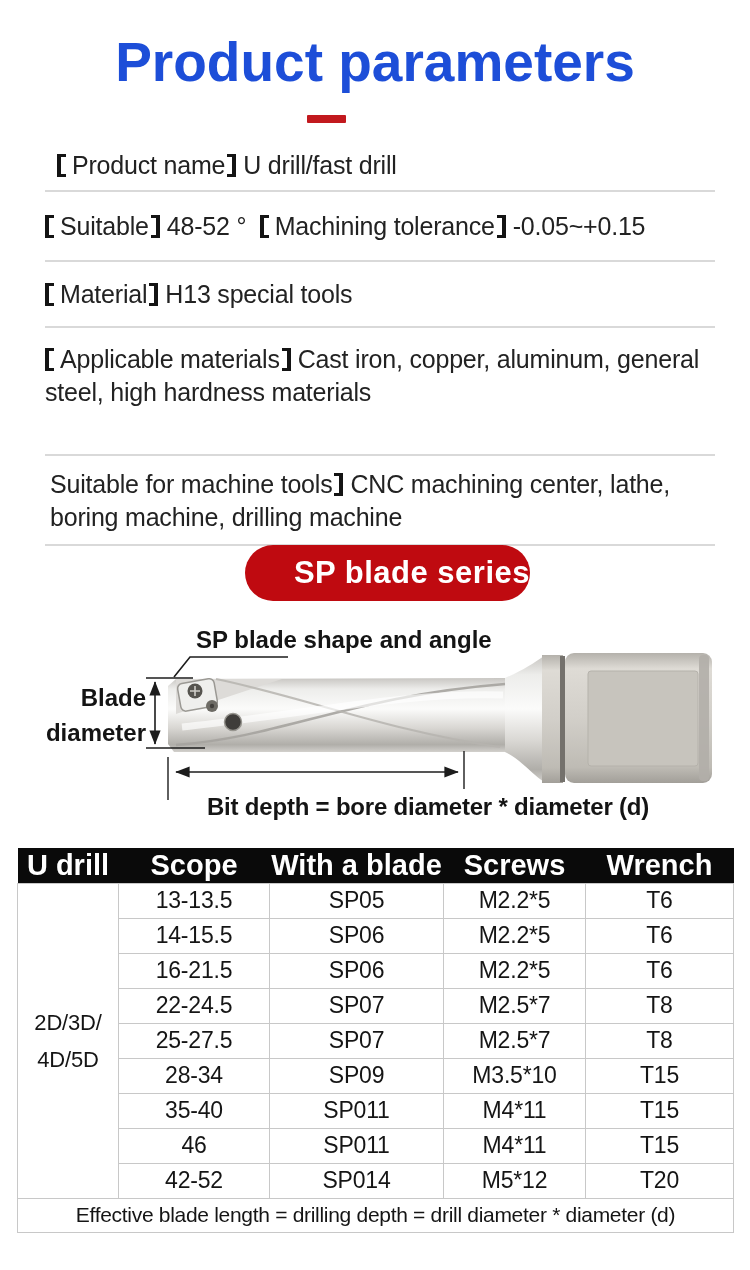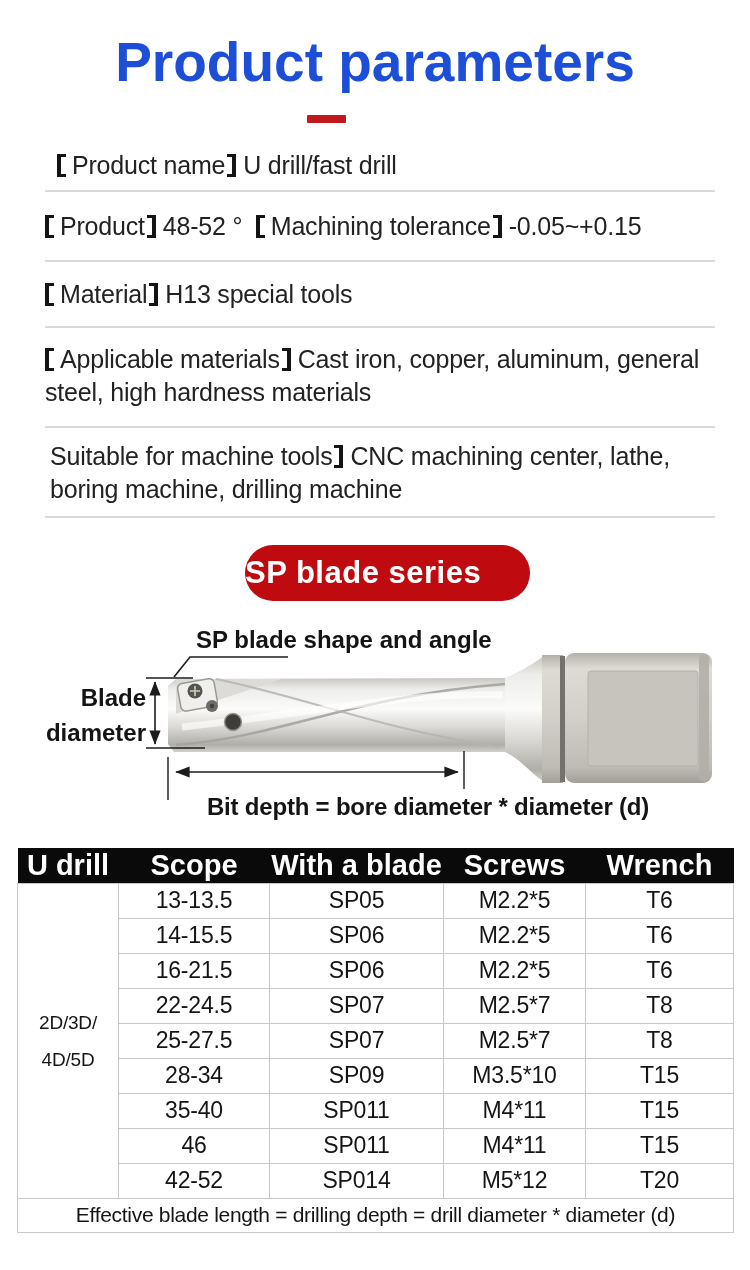--- a/index.html
+++ b/index.html
@@ -14,68 +14,68 @@
                 background:#c2191e; border-radius:1px; }
 
   
   .specs { position:absolute; top:140px; left:45px; width:670px; }
   .spec-row { display:flex; align-items:center; flex-wrap:wrap;
               font-size:25px; color:#222; border-bottom:2px solid #d9d9d9;
               letter-spacing:-0.2px; line-height:33px; }
   .spec-row.r1 { height:52px;padding-left:12px; }
   .spec-row.r2 { height:70px; }
   .spec-row.r3 { height:66px; }
-  .spec-row.r4 { height:100px; display:block; padding-top:15px; }
+  .spec-row.r4 { height:128px; display:block; padding-top:15px; }
   .spec-row.r5 { height:90px; display:block; padding-top:12px; padding-left:5px; }
   .brk { display:inline-block; width:9px; height:23px; vertical-align:-3px; }
   .brk.open  { border-left:4px solid #141414; border-top:3px solid #141414; border-bottom:3px solid #141414; margin-right:6px; }
   .brk.close { border-right:4px solid #141414; border-top:3px solid #141414; border-bottom:3px solid #141414; margin-left:2px; margin-right:7px; }
   .spec-val { white-space:pre-wrap; }
 
   
   .badge { position:absolute; top:545px; left:245px; width:285px; height:56px;
-           background:#bf0a10; border-radius:28px; display:flex; align-items:center; justify-content:flex-start; }
+           background:#bf0a10; border-radius:28px; display:flex; align-items:center; justify-content:flex-end; }
   .badge span { color:#ffffff; font-size:31px; font-weight:700; letter-spacing:0.5px; }
 
   
   .callout-label { position:absolute; top:626px; left:196px; font-size:24px; font-weight:600; color:#141414; }
   .blade-label { position:absolute; top:680px; left:24px; width:122px; text-align:right;
                  font-size:24px; font-weight:600; line-height:35px; color:#141414; }
   .bit-label { position:absolute; top:793px; left:53px; width:750px; text-align:center;
                font-size:24px; font-weight:700; color:#141414; letter-spacing:-0.2px; }
   .drill-svg { position:absolute; top:612px; left:0; }
 
   
   .spec-table { position:absolute; top:848px; left:17px; width:716px;
                 border-collapse:collapse; table-layout:fixed; }
   .spec-table th { background:#0a0a0a; color:#ffffff; font-size:29px; font-weight:700;
                    height:35px; text-align:center; border:none; }
   .spec-table td { border:1px solid #c8c8c8; height:35px; text-align:center;
                    font-size:23px; color:#151515; letter-spacing:-0.2px; }
-  .spec-table td.merged { font-size:19px; line-height:37px;margin-top:20px; }
+  .spec-table td.merged { font-size:22px; line-height:37px;margin-top:20px; }
   .spec-table td.foot { font-size:21px; height:34px; letter-spacing:-0.3px; }
 </style>
 </head>
 <body>
 
 <div class="page">
 
   <div class="title">Product parameters</div>
   <div class="accent-bar"></div>
 
   <div class="specs">
     <div class="spec-row r1">
       <span class="brk open"></span>
         <span>Product name</span>
         <span class="brk close"></span>
         <span class="spec-val">U drill/fast drill</span>
     </div>
     <div class="spec-row r2">
       <span class="brk open"></span>
-        <span>Product</span>
+        <span>Suitable</span>
         <span class="brk close"></span>
         <span class="spec-val">48-52 °  </span>
         <span class="brk open"></span>
         <span>Machining tolerance</span>
         <span class="brk close"></span>
         <span class="spec-val">-0.05~+0.15</span>
     </div>
     <div class="spec-row r3">
       <span class="brk open"></span>
         <span>Material</span>

